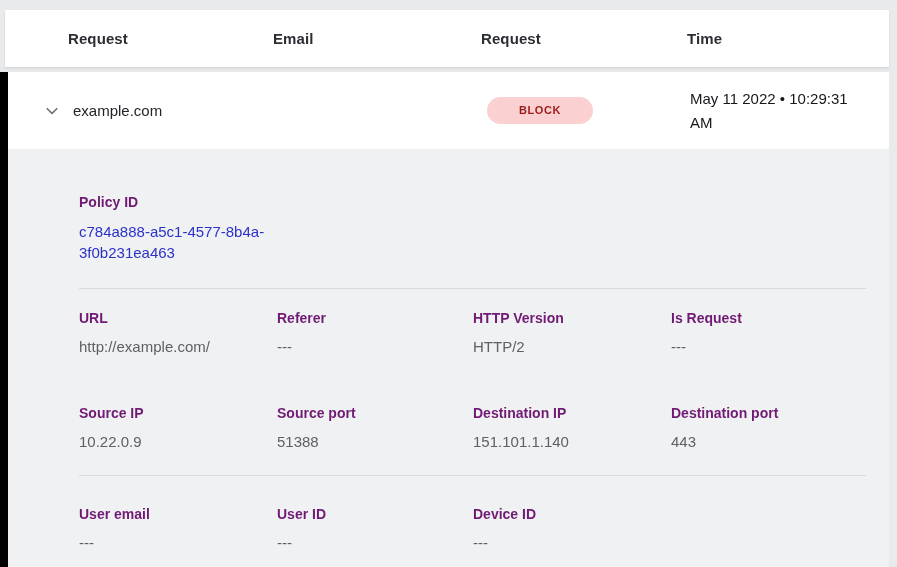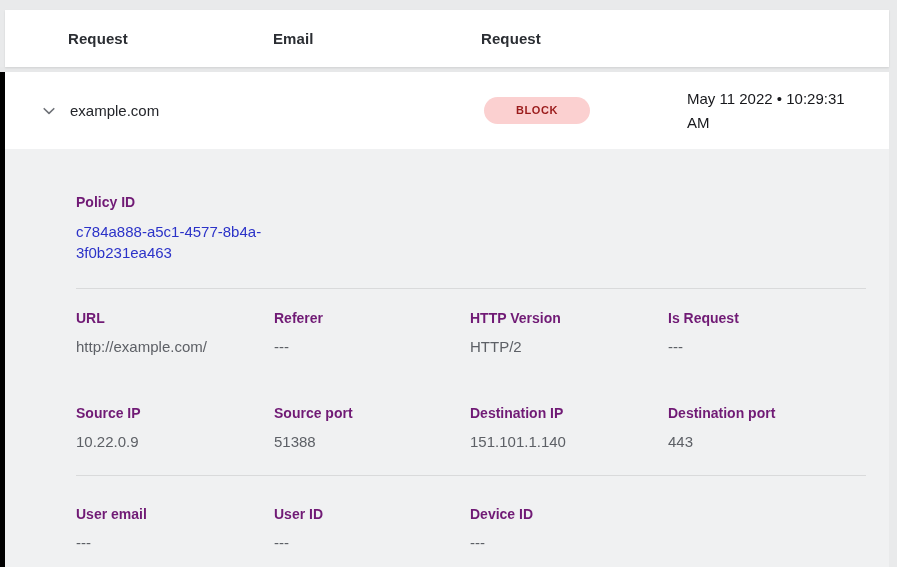--- a/index.html
+++ b/index.html
@@ -28,21 +28,21 @@
   }
   .table-header .hcell {
     font-size:15px;
     font-weight:700;
     color:#2b2e33;
     letter-spacing:0.1px;
   }
   .table-header .hcell.first { padding-left:63px; }
 
   
-  .accent-wrap { border-left:5px solid #000000; }
+  .accent-wrap { border-left:8px solid #000000; }
   .header-gap { height:5px; background:#e7e8e9; margin-left:-5px; border-left:5px solid #15549e; }
 
   .log-row {
     background:#ffffff;
     height:77px;
     display:grid;
     grid-template-columns:268px 208px 206px 1fr;
     align-items:center;
     cursor:pointer;
   }
@@ -101,20 +101,21 @@
 </head>
 <body>
 
 <div class="page">
   <div class="content">
 
     <div class="table-header">
       <div class="hcell first">Request</div>
       <div class="hcell">Email</div>
       <div class="hcell">Request</div>
+      <div class="hcell">Time</div>
     </div>
 
     <div class="header-gap"></div>
 
     <div class="accent-wrap">
 
       <div class="log-row">
         <div class="req-cell">
           <span class="chevron">
             <svg width="16" height="16" viewBox="0 0 16 16">

